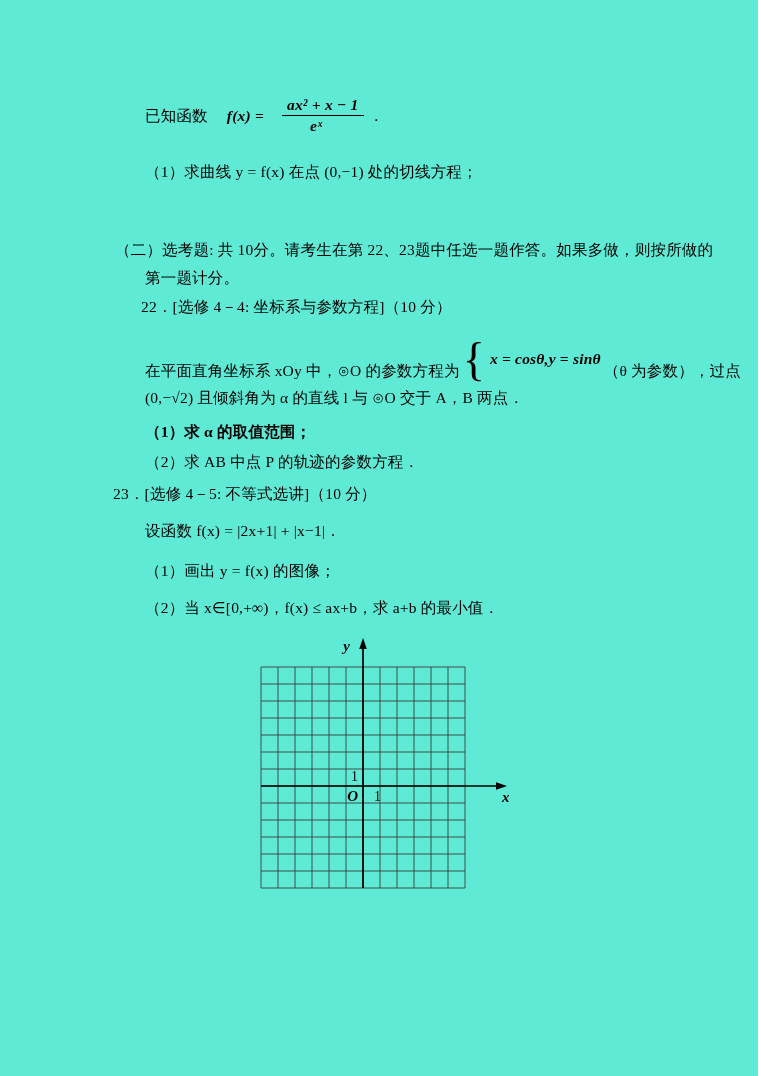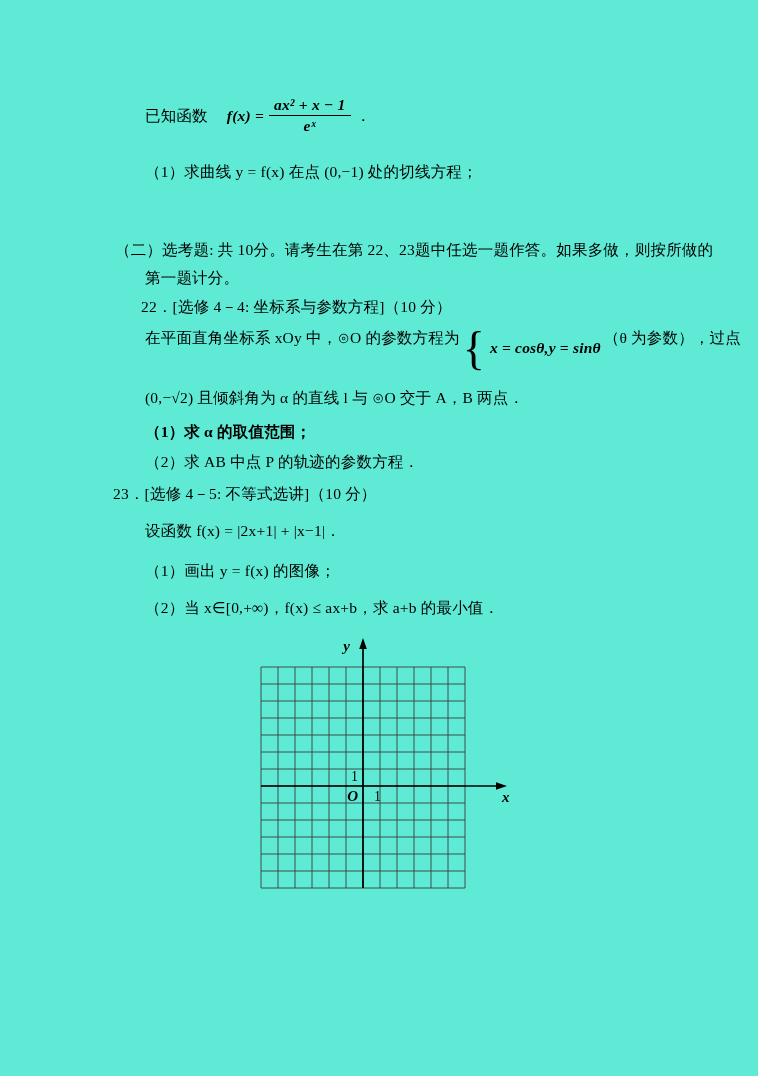--- a/index.html
+++ b/index.html
@@ -11,24 +11,24 @@
     color:#000;
     font-size:15.5px;
     overflow:hidden;
   }
   .line{position:absolute;white-space:nowrap;line-height:1.25;letter-spacing:.2px;}
   .math{font-weight:bold;font-style:italic;font-family:"Liberation Serif",serif;}
   
   .frac-line{display:flex;align-items:center;}
   .frac{display:inline-flex;flex-direction:column;align-items:center;
         font-weight:bold;font-style:italic;line-height:1.15;margin:0 5px;}
-  .frac .num{padding:0 5px 1px;border-bottom:1.4px solid #000;}
+  .frac .num{padding:0 5px 1px;border-bottom:1.4px solid #000;margin-left:13px;}
   .frac .den{padding-top:1px;}
   
-  .sys-row{display:flex;align-items:flex-start;}
+  .sys-row{display:flex;align-items:flex-end;}
   .sys{display:inline-flex;align-items:center;margin:0 3px;}
   .brace{font-size:46px;font-weight:400;font-style:normal;line-height:.9;
          font-family:"Liberation Serif",serif;}
   .sys-col{display:inline-flex;flex-direction:row;line-height:1.35;margin-left:5px;}
   .gap-l{margin-left:19px;}
   .gap-s{margin-left:0;}
   svg text{font-family:"Liberation Serif",serif;}
   .axis-label{font-style:italic;font-weight:bold;font-size:15px;}
   .tick-label{font-size:14px;}
 </style>

